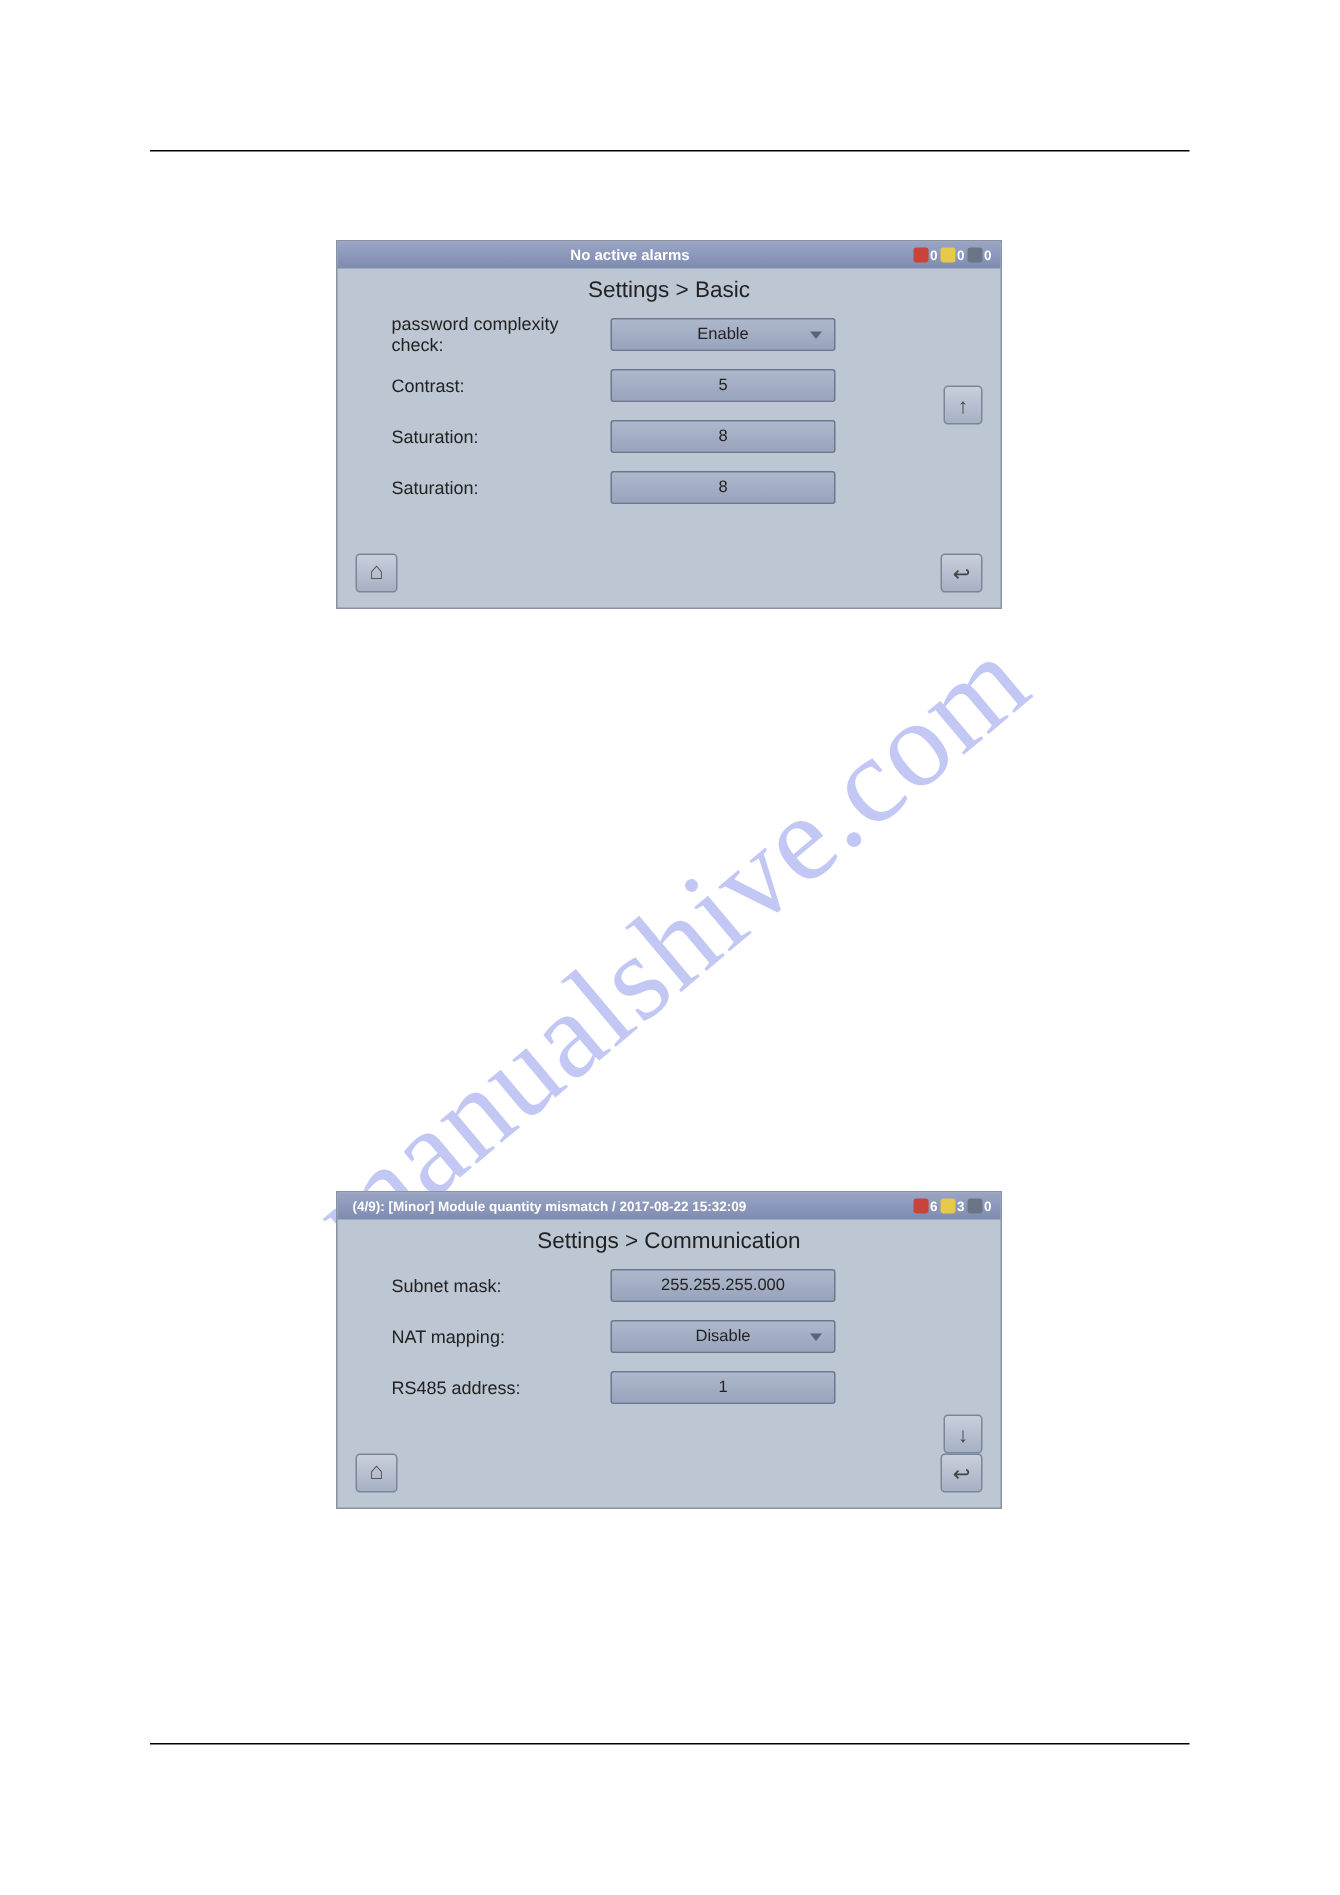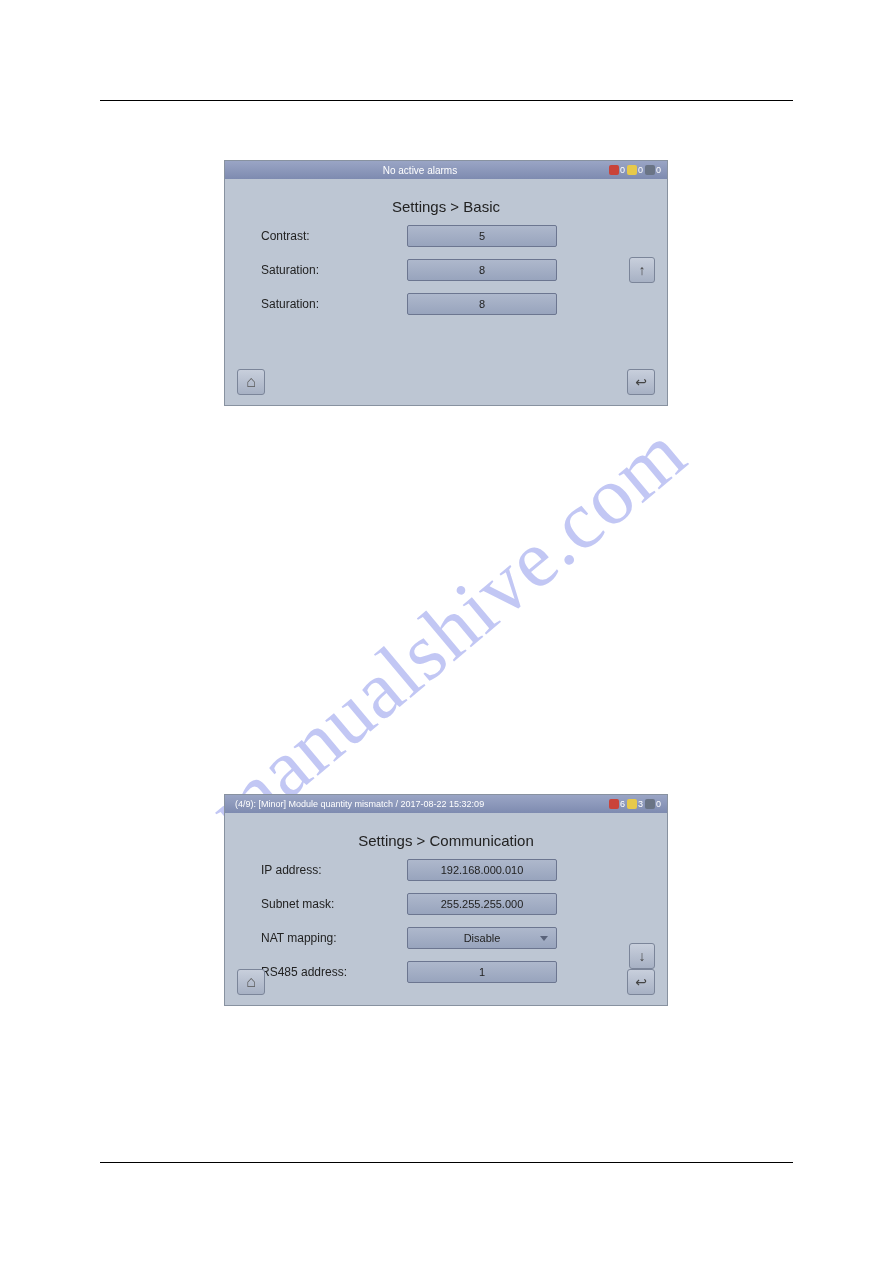--- a/index.html
+++ b/index.html
@@ -32,20 +32,21 @@
   .shot2 { top: 794px; height: 212px; }
   .status-bar {
     height: 18px;
     background: linear-gradient(#9aa5c5,#7e8bb0);
     color: #fff;
     font-size: 10px;
     display: flex;
     align-items: center;
     padding: 0 6px;
     position: relative;
+    font-weight: bold;
   }
   .status-text { flex: 1; text-align: center; }
   .status-text-left { flex: 1; text-align: left; padding-left: 4px; font-size: 9px; }
   .status-icons {
     display: flex;
     gap: 2px;
     align-items: center;
   }
   .status-badge {
     display: inline-flex;
@@ -57,21 +58,21 @@
     width: 10px; height: 10px;
     display: inline-block;
     border-radius: 2px;
   }
   .ic-red { background: #c9433a; }
   .ic-yellow { background: #e7c94a; }
   .ic-gray { background: #6a7485; }
   .title-row {
     text-align: center;
     font-size: 15px;
-    padding: 19px 0 4px;
+    padding: 6px 0 4px;
     color: #222;
   }
   .form-row {
     display: flex;
     align-items: center;
     padding: 4px 12px;
     height: 34px;
   }
   .form-label {
     flex: 0 0 170px;
@@ -172,20 +173,26 @@
         </span>
       <span class="status-badge">
           <span class="status-badge-icon ic-gray"></span>
           <span>0</span>
         </span>
     </span>
   </div>
   <div class="title-row">Settings &gt; Basic</div>
 
   <div class="form-row">
+    <span class="form-label">password complexity check:</span>
+    <span class="form-control dropdown">
+        <span>Enable</span>
+      </span>
+  </div>
+  <div class="form-row">
     <span class="form-label">Contrast:</span>
     <span class="form-control">
         <span>5</span>
       </span>
   </div>
   <div class="form-row">
     <span class="form-label">Saturation:</span>
     <span class="form-control">
         <span>8</span>
       </span>
@@ -225,26 +232,20 @@
         </span>
       <span class="status-badge">
           <span class="status-badge-icon ic-gray"></span>
           <span>0</span>
         </span>
     </span>
   </div>
   <div class="title-row">Settings &gt; Communication</div>
 
   <div class="form-row">
-    <span class="form-label">IP address:</span>
-    <span class="form-control">
-        <span>192.168.000.010</span>
-      </span>
-  </div>
-  <div class="form-row">
     <span class="form-label">Subnet mask:</span>
     <span class="form-control">
         <span>255.255.255.000</span>
       </span>
   </div>
   <div class="form-row">
     <span class="form-label">NAT mapping:</span>
     <span class="form-control dropdown">
         <span>Disable</span>
       </span>

